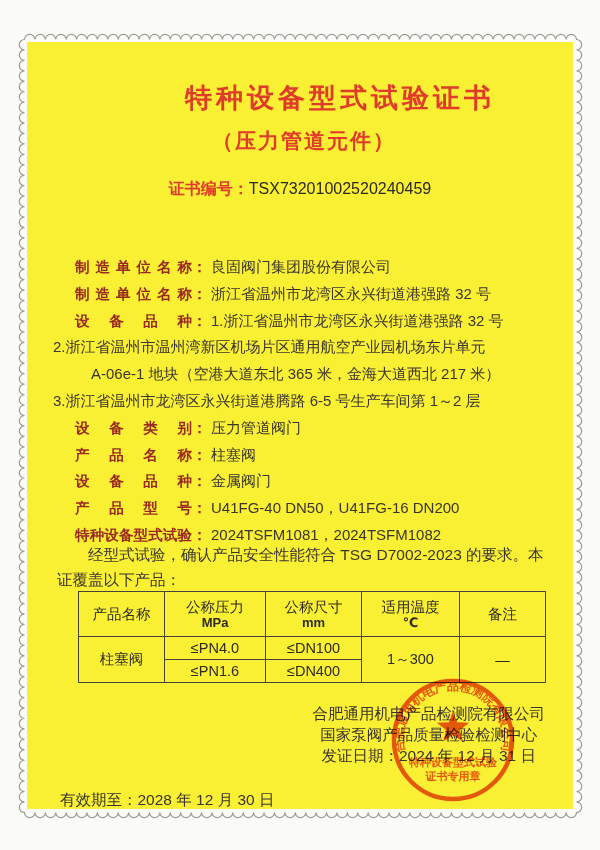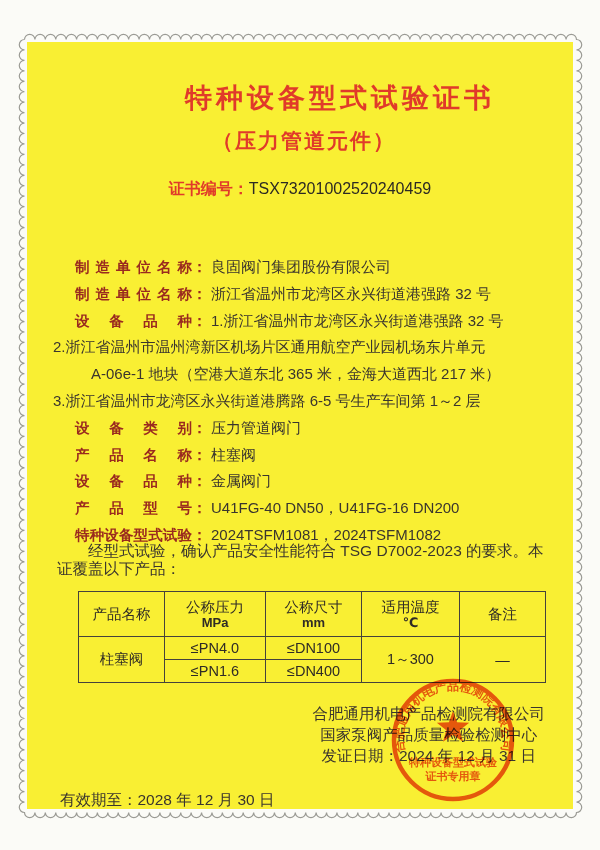--- a/index.html
+++ b/index.html
@@ -23,21 +23,21 @@
   .body-flow{position:absolute;left:53px;top:226px;width:502px;color:var(--text);font-size:15px;margin-top:28px;}
   .frow{line-height:26.8px;white-space:nowrap;margin-left:22px;}
   .ltext{display:inline-block;width:117px;font-size:14.5px;font-weight:bold;color:var(--label_red);
          text-align:justify;text-align-last:justify;vertical-align:baseline;}
   .colon{font-weight:bold;color:var(--label_red);margin-right:4px;}
   .fvalue{color:var(--text);}
   .addr-line{line-height:26.8px;white-space:nowrap;}
   .addr-indent{margin-left:38px;}
 
   .statement{position:absolute;left:57px;top:542px;width:490px;color:var(--text);
-             font-size:15.5px;line-height:18px;text-indent:2em;}
+             font-size:15.5px;line-height:25px;text-indent:2em;}
 
   table.spec{position:absolute;left:78px;top:591px;border-collapse:collapse;table-layout:fixed;
              color:#2f2b26;font-size:14.5px;text-align:center;}
   table.spec td,table.spec th{border:1px solid #45423c;padding:0;font-weight:normal;}
   table.spec .h{height:44px;vertical-align:middle;}
   table.spec .u{font-size:13px;line-height:14px;font-weight:bold;}
   table.spec .h1{line-height:17px;}
   .c0{width:85px;} .c1{width:100px;} .c2{width:95px;} .c3{width:97px;} .c4{width:85px;}
   table.spec .r{height:22px;vertical-align:middle;}
 

